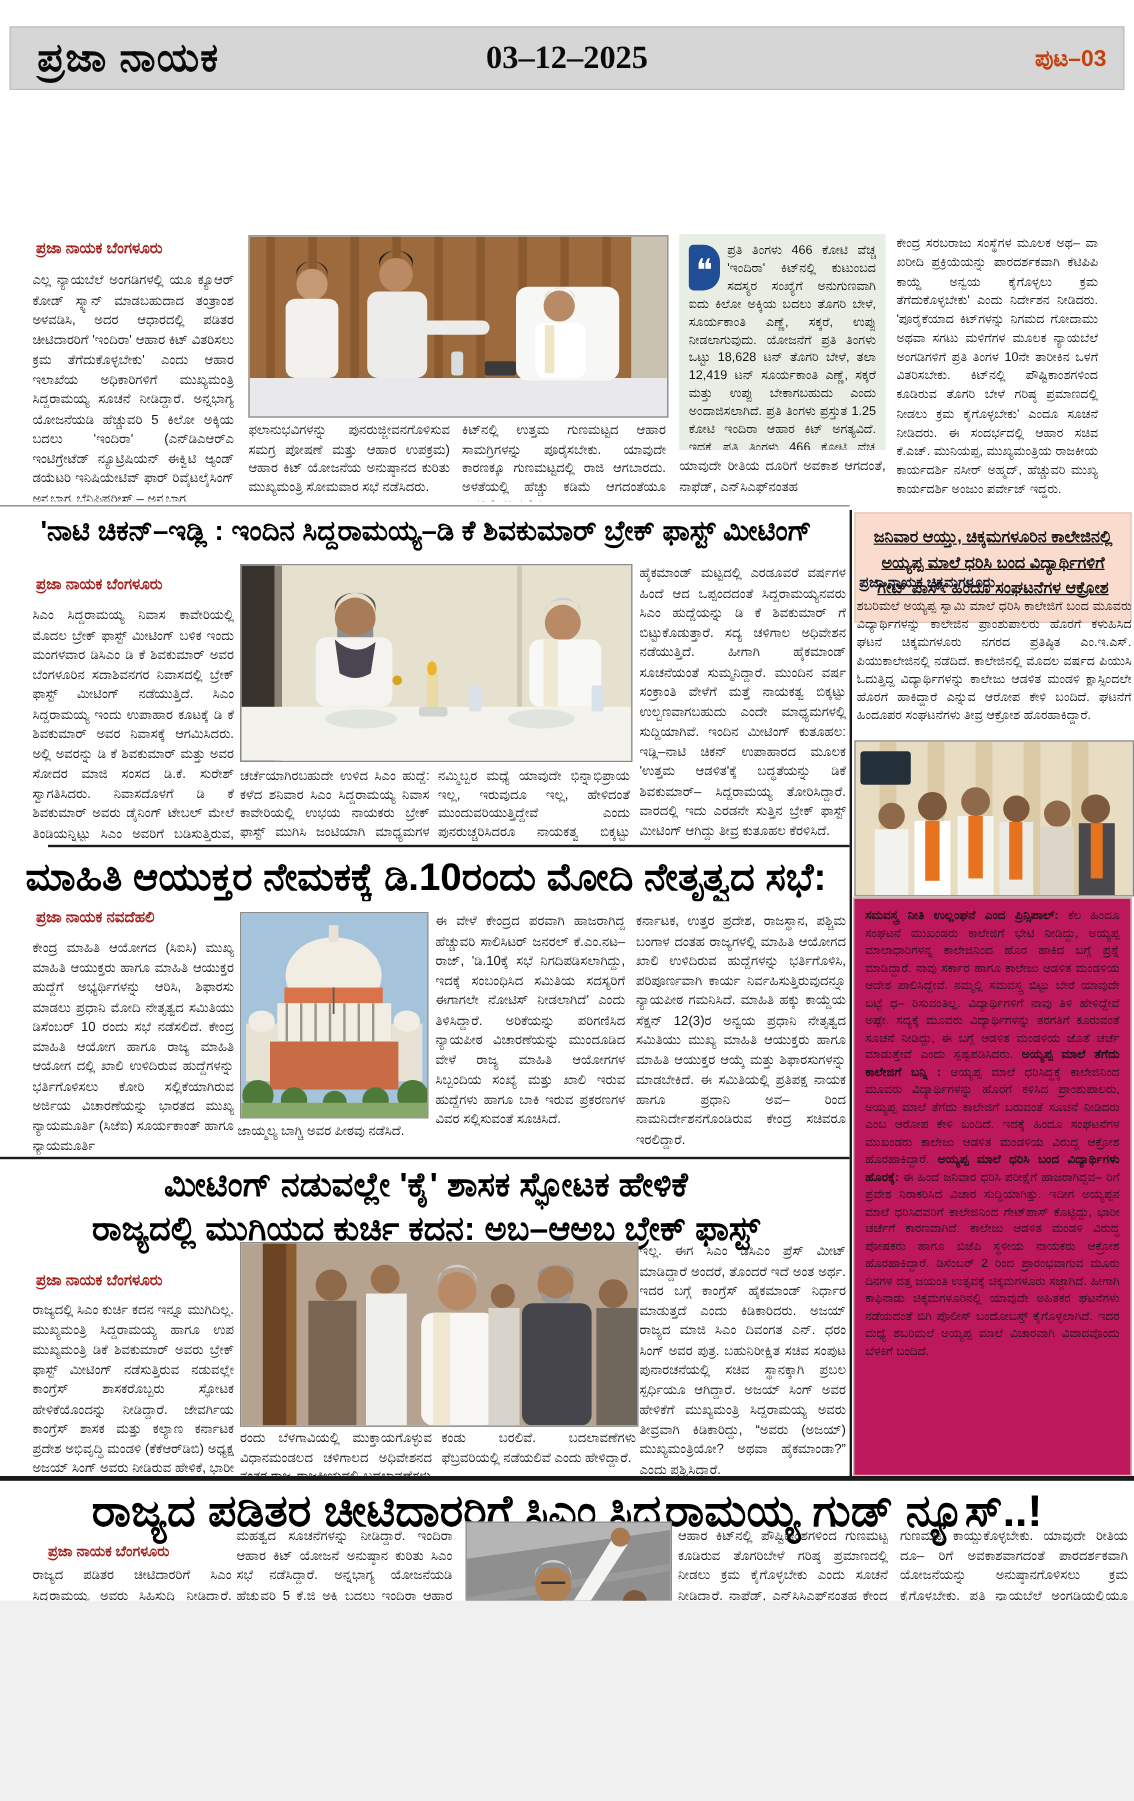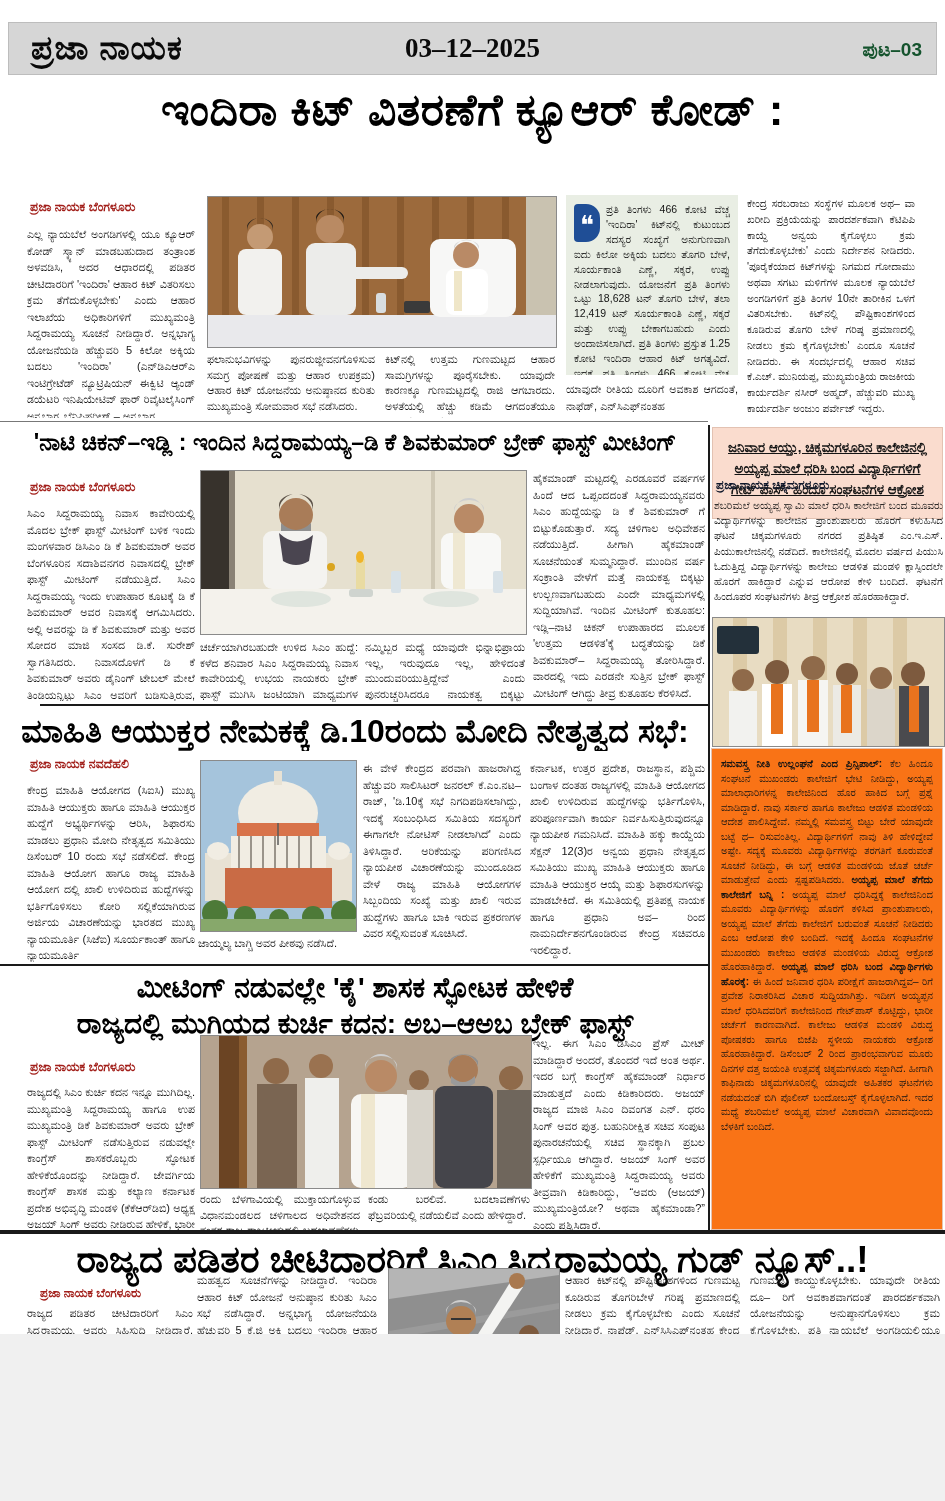--- a/index.html
+++ b/index.html
@@ -14,21 +14,21 @@
   .rule-h{position:absolute;background:#1a1a1a;}
   .rule-v{position:absolute;background:#1a1a1a;}
   .dots{position:absolute;display:flex;gap:2px;}
   .dots i{width:13px;height:13px;border-radius:50%;display:block;}
   .subhead{font-weight:bold;}
   #masthead-bar{position:absolute;left:8px;top:22px;width:929px;height:53px;background:#d6d6d6;
                 border:1px solid #bdbdbd;box-sizing:border-box;}
   #masthead{position:absolute;left:22px;top:6px;font-size:33px;font-weight:900;letter-spacing:1px;color:#0a0a0a;}
   #pagedate{position:absolute;left:0;top:10px;width:100%;text-align:center;font-family:"Liberation Serif","DejaVu Serif",serif;
             font-size:27px;font-weight:bold;color:#0a0a0a;}
-  #pagenum{position:absolute;right:14px;top:16px;font-size:19px;font-weight:bold;color:#14532d;}
+  #pagenum{position:absolute;right:14px;top:16px;font-size:19px;font-weight:bold;color:#c2410c;}
   #main-headline{left:0;top:84px;width:945px;height:112px;font-size:44px;line-height:1.18;letter-spacing:.5px;}
   .quotebox{position:absolute;left:566px;top:195px;width:172px;height:180px;padding:7px 8px;box-sizing:border-box;
             font-size:10.5px;line-height:1.42;text-align:justify;overflow:hidden;}
   .quotemark{float:left;width:26px;height:38px;border-radius:4px 14px 14px 4px;margin:2px 6px 2px 0;
              color:#fff;font-size:26px;text-align:center;line-height:44px;font-family:"Liberation Serif",serif;}
   .pinkhead{position:absolute;left:712px;top:427px;width:231px;height:92px;box-sizing:border-box;
             padding:10px 8px;font-size:13.5px;font-weight:bold;text-align:center;line-height:1.55;overflow:hidden;
             border:1px solid #e3c2b2;}
   .peachbox{position:absolute;left:711px;top:748px;width:232px;height:482px;box-sizing:border-box;
             padding:8px 9px;font-size:10px;line-height:1.45;text-align:justify;overflow:hidden;border:1px solid #e3c2b2;}
@@ -38,21 +38,20 @@
 
 <div id="sheet">
 
   <div id="masthead-bar">
     <div id="masthead">ಪ್ರಜಾ ನಾಯಕ</div>
     <div id="pagedate">03–12–2025</div>
     <div id="pagenum">ಪುಟ–03</div>
   </div>
 
   <div class="hl" id="main-headline">
-    <div>ಇಂದಿರಾ ಕಿಟ್ ವಿತರಣೆಗೆ ಕ್ಯೂಆರ್ ಕೋಡ್ :</div>
   </div>
 
   <div class="byline" style="left: 30px; top: 200px; color: rgb(162, 31, 26);">ಪ್ರಜಾ ನಾಯಕ ಬೆಂಗಳೂರು</div>
   <div class="col" style="left:27px;top:226px;width:168px;height:192px;">ಎಲ್ಲ ನ್ಯಾಯಬೆಲೆ ಅಂಗಡಿಗಳಲ್ಲಿ ಯೂ ಕ್ಯೂಆರ್ ಕೋಡ್ ಸ್ಕ್ಯಾನ್ ಮಾಡಬಹುದಾದ ತಂತ್ರಾಂಶ ಅಳವಡಿಸಿ, ಅದರ ಆಧಾರದಲ್ಲಿ ಪಡಿತರ ಚೀಟಿದಾರರಿಗೆ 'ಇಂದಿರಾ' ಆಹಾರ ಕಿಟ್ ವಿತರಿಸಲು ಕ್ರಮ ತೆಗೆದುಕೊಳ್ಳಬೇಕು' ಎಂದು ಆಹಾರ ಇಲಾಖೆಯ ಅಧಿಕಾರಿಗಳಿಗೆ ಮುಖ್ಯಮಂತ್ರಿ ಸಿದ್ದರಾಮಯ್ಯ ಸೂಚನೆ ನೀಡಿದ್ದಾರೆ. ಅನ್ನಭಾಗ್ಯ ಯೋಜನೆಯಡಿ ಹೆಚ್ಚುವರಿ 5 ಕಿಲೋ ಅಕ್ಕಿಯ ಬದಲು 'ಇಂದಿರಾ' (ಎನ್‌ಡಿಎಆರ್‌ಎ ಇಂಟಿಗ್ರೇಟೆಡ್ ನ್ಯೂಟ್ರಿಷಿಯನ್ ಈಕ್ವಿಟಿ ಆ್ಯಂಡ್ ಡಯೆಟರಿ ಇನಿಷಿಯೇಟಿವ್ ಫಾರ್ ರಿವೈಟಲೈಸಿಂಗ್ ಅನ್ನಭಾಗ್ಯ ಬೆನಿಫಿಷರೀಸ್ – ಅನ್ನಭಾಗ್ಯ</div>
 
   <div class="photo" style="left:207px;top:196px;width:348px;height:150px;">
     <svg viewBox="0 0 348 150" preserveAspectRatio="none">
       <rect width="348" height="150" fill="#9c6a3c"></rect>
       <g fill="#7b4e25" opacity=".55">
         <rect x="14" width="7" height="120"></rect>
@@ -234,21 +233,21 @@
           <rect x="128" y="67" width="11" height="48" fill="#e8731e"></rect>
         <circle cx="168" cy="60" r="11" fill="#8f6a4a"></circle>
           <rect x="154" y="71" width="28" height="57" fill="#dcd6ca"></rect>
         <circle cx="200" cy="56" r="12" fill="#7d5a3e"></circle>
           <rect x="186" y="68" width="30" height="60" fill="#4a4a4e"></rect>
           <rect x="196" y="68" width="10" height="46" fill="#e8731e"></rect>
       </g>
     </svg>
   </div>
 
-  <div class="peachbox" style="background: #f97316;">
+  <div class="peachbox" style="background: #be185d;">
     <span class="subhead">ಸಮವಸ್ತ್ರ ನೀತಿ ಉಲ್ಲಂಘನೆ ಎಂದ ಪ್ರಿನ್ಸಿಪಾಲ್:</span>
     <span>ಕೆಲ ಹಿಂದೂ ಸಂಘಟನೆ ಮುಖಂಡರು ಕಾಲೇಜಿಗೆ ಭೇಟಿ ನೀಡಿದ್ದು, ಅಯ್ಯಪ್ಪ ಮಾಲಾಧಾರಿಗಳನ್ನ ಕಾಲೇಜಿನಿಂದ ಹೊರ ಹಾಕಿದ ಬಗ್ಗೆ ಪ್ರಶ್ನೆ ಮಾಡಿದ್ದಾರೆ. ನಾವು ಸರ್ಕಾರ ಹಾಗೂ ಕಾಲೇಜು ಆಡಳಿತ ಮಂಡಳಿಯ ಆದೇಶ ಪಾಲಿಸಿದ್ದೇವೆ. ನಮ್ಮಲ್ಲಿ ಸಮವಸ್ತ್ರ ಬಿಟ್ಟು ಬೇರೆ ಯಾವುದೇ ಬಟ್ಟೆ ಧ– ರಿಸುವಂತಿಲ್ಲ. ವಿದ್ಯಾರ್ಥಿಗಳಿಗೆ ನಾವು ತಿಳಿ ಹೇಳಿದ್ದೇವೆ ಅಷ್ಟೇ. ಸದ್ಯಕ್ಕೆ ಮೂವರು ವಿದ್ಯಾರ್ಥಿಗಳನ್ನು ತರಗತಿಗೆ ಕೂರುವಂತೆ ಸೂಚನೆ ನೀಡಿದ್ದು, ಈ ಬಗ್ಗೆ ಆಡಳಿತ ಮಂಡಳಿಯ ಜೊತೆ ಚರ್ಚೆ ಮಾಡುತ್ತೇವೆ ಎಂದು ಸ್ಪಷ್ಟಪಡಿಸಿದರು.</span>
     <span class="subhead">ಅಯ್ಯಪ್ಪ ಮಾಲೆ ತೆಗೆದು ಕಾಲೇಜಿಗೆ ಬನ್ನಿ :</span>
     <span>ಅಯ್ಯಪ್ಪ ಮಾಲೆ ಧರಿಸಿದ್ದಕ್ಕೆ ಕಾಲೇಜಿನಿಂದ ಮೂವರು ವಿದ್ಯಾರ್ಥಿಗಳನ್ನು ಹೊರಗೆ ಕಳಿಸಿದ ಪ್ರಾಂಶುಪಾಲರು, ಅಯ್ಯಪ್ಪ ಮಾಲೆ ತೆಗೆದು ಕಾಲೇಜಿಗೆ ಬರುವಂತೆ ಸೂಚನೆ ನೀಡಿದರು ಎಂಬ ಆರೋಪ ಕೇಳಿ ಬಂದಿದೆ. ಇದಕ್ಕೆ ಹಿಂದೂ ಸಂಘಟನೆಗಳ ಮುಖಂಡರು ಕಾಲೇಜು ಆಡಳಿತ ಮಂಡಳಿಯ ವಿರುದ್ಧ ಆಕ್ರೋಶ ಹೊರಹಾಕಿದ್ದಾರೆ.</span>
     <span class="subhead">ಅಯ್ಯಪ್ಪ ಮಾಲೆ ಧರಿಸಿ ಬಂದ ವಿದ್ಯಾರ್ಥಿಗಳು ಹೊರಕ್ಕೆ:</span>
     <span>ಈ ಹಿಂದೆ ಜನಿವಾರ ಧರಿಸಿ ಪರೀಕ್ಷೆಗೆ ಹಾಜರಾಗಿದ್ದವ– ರಿಗೆ ಪ್ರವೇಶ ನಿರಾಕರಿಸಿದ ವಿಚಾರ ಸುದ್ದಿಯಾಗಿತ್ತು. ಇದೀಗ ಅಯ್ಯಪ್ಪನ ಮಾಲೆ ಧರಿಸಿದವರಿಗೆ ಕಾಲೇಜಿನಿಂದ ಗೇಟ್‌ಪಾಸ್ ಕೊಟ್ಟಿದ್ದು, ಭಾರೀ ಚರ್ಚೆಗೆ ಕಾರಣವಾಗಿದೆ. ಕಾಲೇಜು ಆಡಳಿತ ಮಂಡಳಿ ವಿರುದ್ಧ ಪೋಷಕರು ಹಾಗೂ ಬಿಜೆಪಿ ಸ್ಥಳೀಯ ನಾಯಕರು ಆಕ್ರೋಶ ಹೊರಹಾಕಿದ್ದಾರೆ. ಡಿಸೆಂಬರ್ 2 ರಿಂದ ಪ್ರಾರಂಭವಾಗುವ ಮೂರು ದಿನಗಳ ದತ್ತ ಜಯಂತಿ ಉತ್ಸವಕ್ಕೆ ಚಿಕ್ಕಮಗಳೂರು ಸಜ್ಜಾಗಿದೆ. ಹೀಗಾಗಿ ಕಾಫಿನಾಡು ಚಿಕ್ಕಮಗಳೂರಿನಲ್ಲಿ ಯಾವುದೇ ಅಹಿತಕರ ಘಟನೆಗಳು ನಡೆಯದಂತೆ ಬಿಗಿ ಪೊಲೀಸ್ ಬಂದೋಬಸ್ತ್ ಕೈಗೊಳ್ಳಲಾಗಿದೆ. ಇದರ ಮಧ್ಯೆ ಶಬರಿಮಲೆ ಅಯ್ಯಪ್ಪ ಮಾಲೆ ವಿಚಾರವಾಗಿ ವಿವಾದವೊಂದು ಬೆಳಕಿಗೆ ಬಂದಿದೆ.</span>
   </div>
 
   <div class="rule-h" style="left:0;top:1230px;width:945px;height:3.5px;"></div>
   <div class="hl" style="left:0;top:1238px;width:945px;height:56px;font-size:37px;line-height:1.2;">ರಾಜ್ಯದ ಪಡಿತರ ಚೀಟಿದಾರರಿಗೆ ಸಿಎಂ ಸಿದ್ದರಾಮಯ್ಯ ಗುಡ್ ನ್ಯೂಸ್..!</div>

